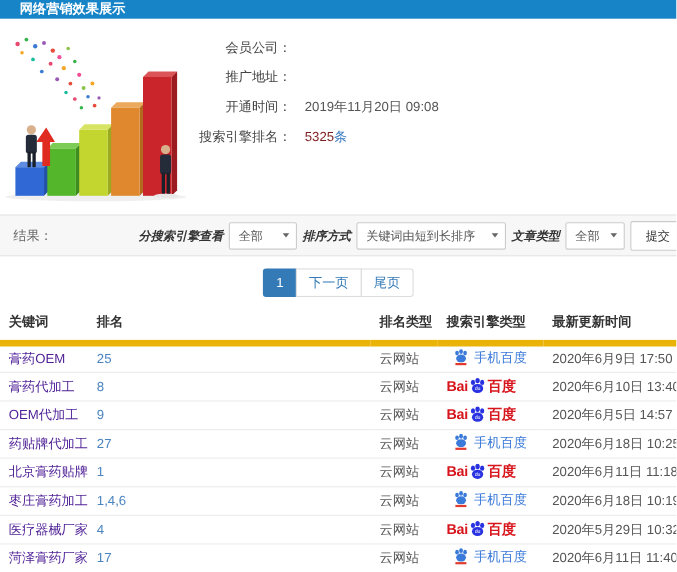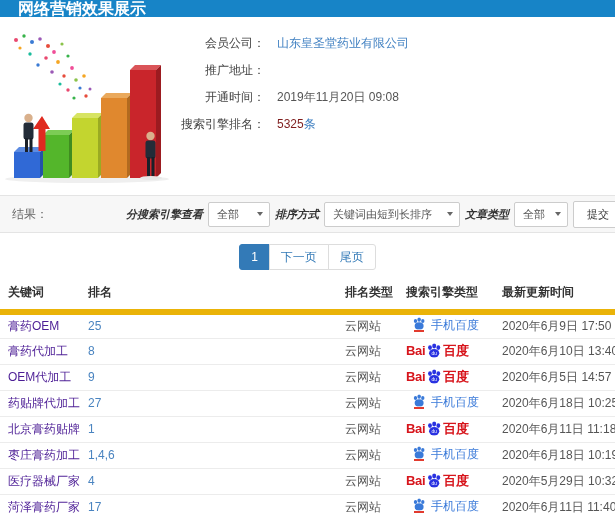--- a/index.html
+++ b/index.html
@@ -2,21 +2,21 @@
 <html><head>
 <meta charset="utf-8">
 <style>
   * { box-sizing: border-box; margin: 0; padding: 0; }
   html,body { width:615px; height:520px; }
   body {
     font-family: "Liberation Sans", sans-serif;
     font-size: 12px; color:#333; background:#fff; overflow:hidden;
   }
   
-  .topbar { height:17px; background:#1784c7; color:#fff; font-size:16px;
+  .topbar { height:17px; background:#1784c7; color:#fff; font-size:12px;
     font-weight:bold; line-height:17px; padding-left:18px; }
   
   .info { position:relative; height:178px; }
   .illus { position:absolute; left:2px; top:15px; }
   .fields { position:absolute; left:162px; top:13px; width:450px;margin-left:17px; }
   .frow { display:flex; align-items:center; height:27px; }
   .flabel { width:86px; text-align:right; color:#444; flex:none; }
   .fvalue { margin-left:12px; color:#3e7fc1; text-decoration:none; }
   .fvalue.plain { color:#555; }
   .num-orange { color:#7f1d1d; }
@@ -156,21 +156,20 @@
       <circle cx="148.5" cy="104" r="4.2" fill="#d9b08c"></circle>
       <rect x="143.5" y="108.5" width="10" height="18" rx="2.5" fill="#232c38"></rect>
       <rect x="145" y="125" width="3" height="19" fill="#1a2029"></rect>
       <rect x="149.5" y="125" width="3" height="19" fill="#1a2029"></rect>
     </g>
   </svg>
 
   <div class="fields">
     <div class="frow">
       <span class="flabel">会员公司：</span>
-      <a class="fvalue">山东皇圣堂药业有限公司</a>
     </div>
     <div class="frow">
       <span class="flabel">推广地址：</span>
     </div>
     <div class="frow">
       <span class="flabel">开通时间：</span>
       <span class="fvalue plain">2019年11月20日 09:08</span>
     </div>
     <div class="frow">
       <span class="flabel">搜索引擎排名：</span>

